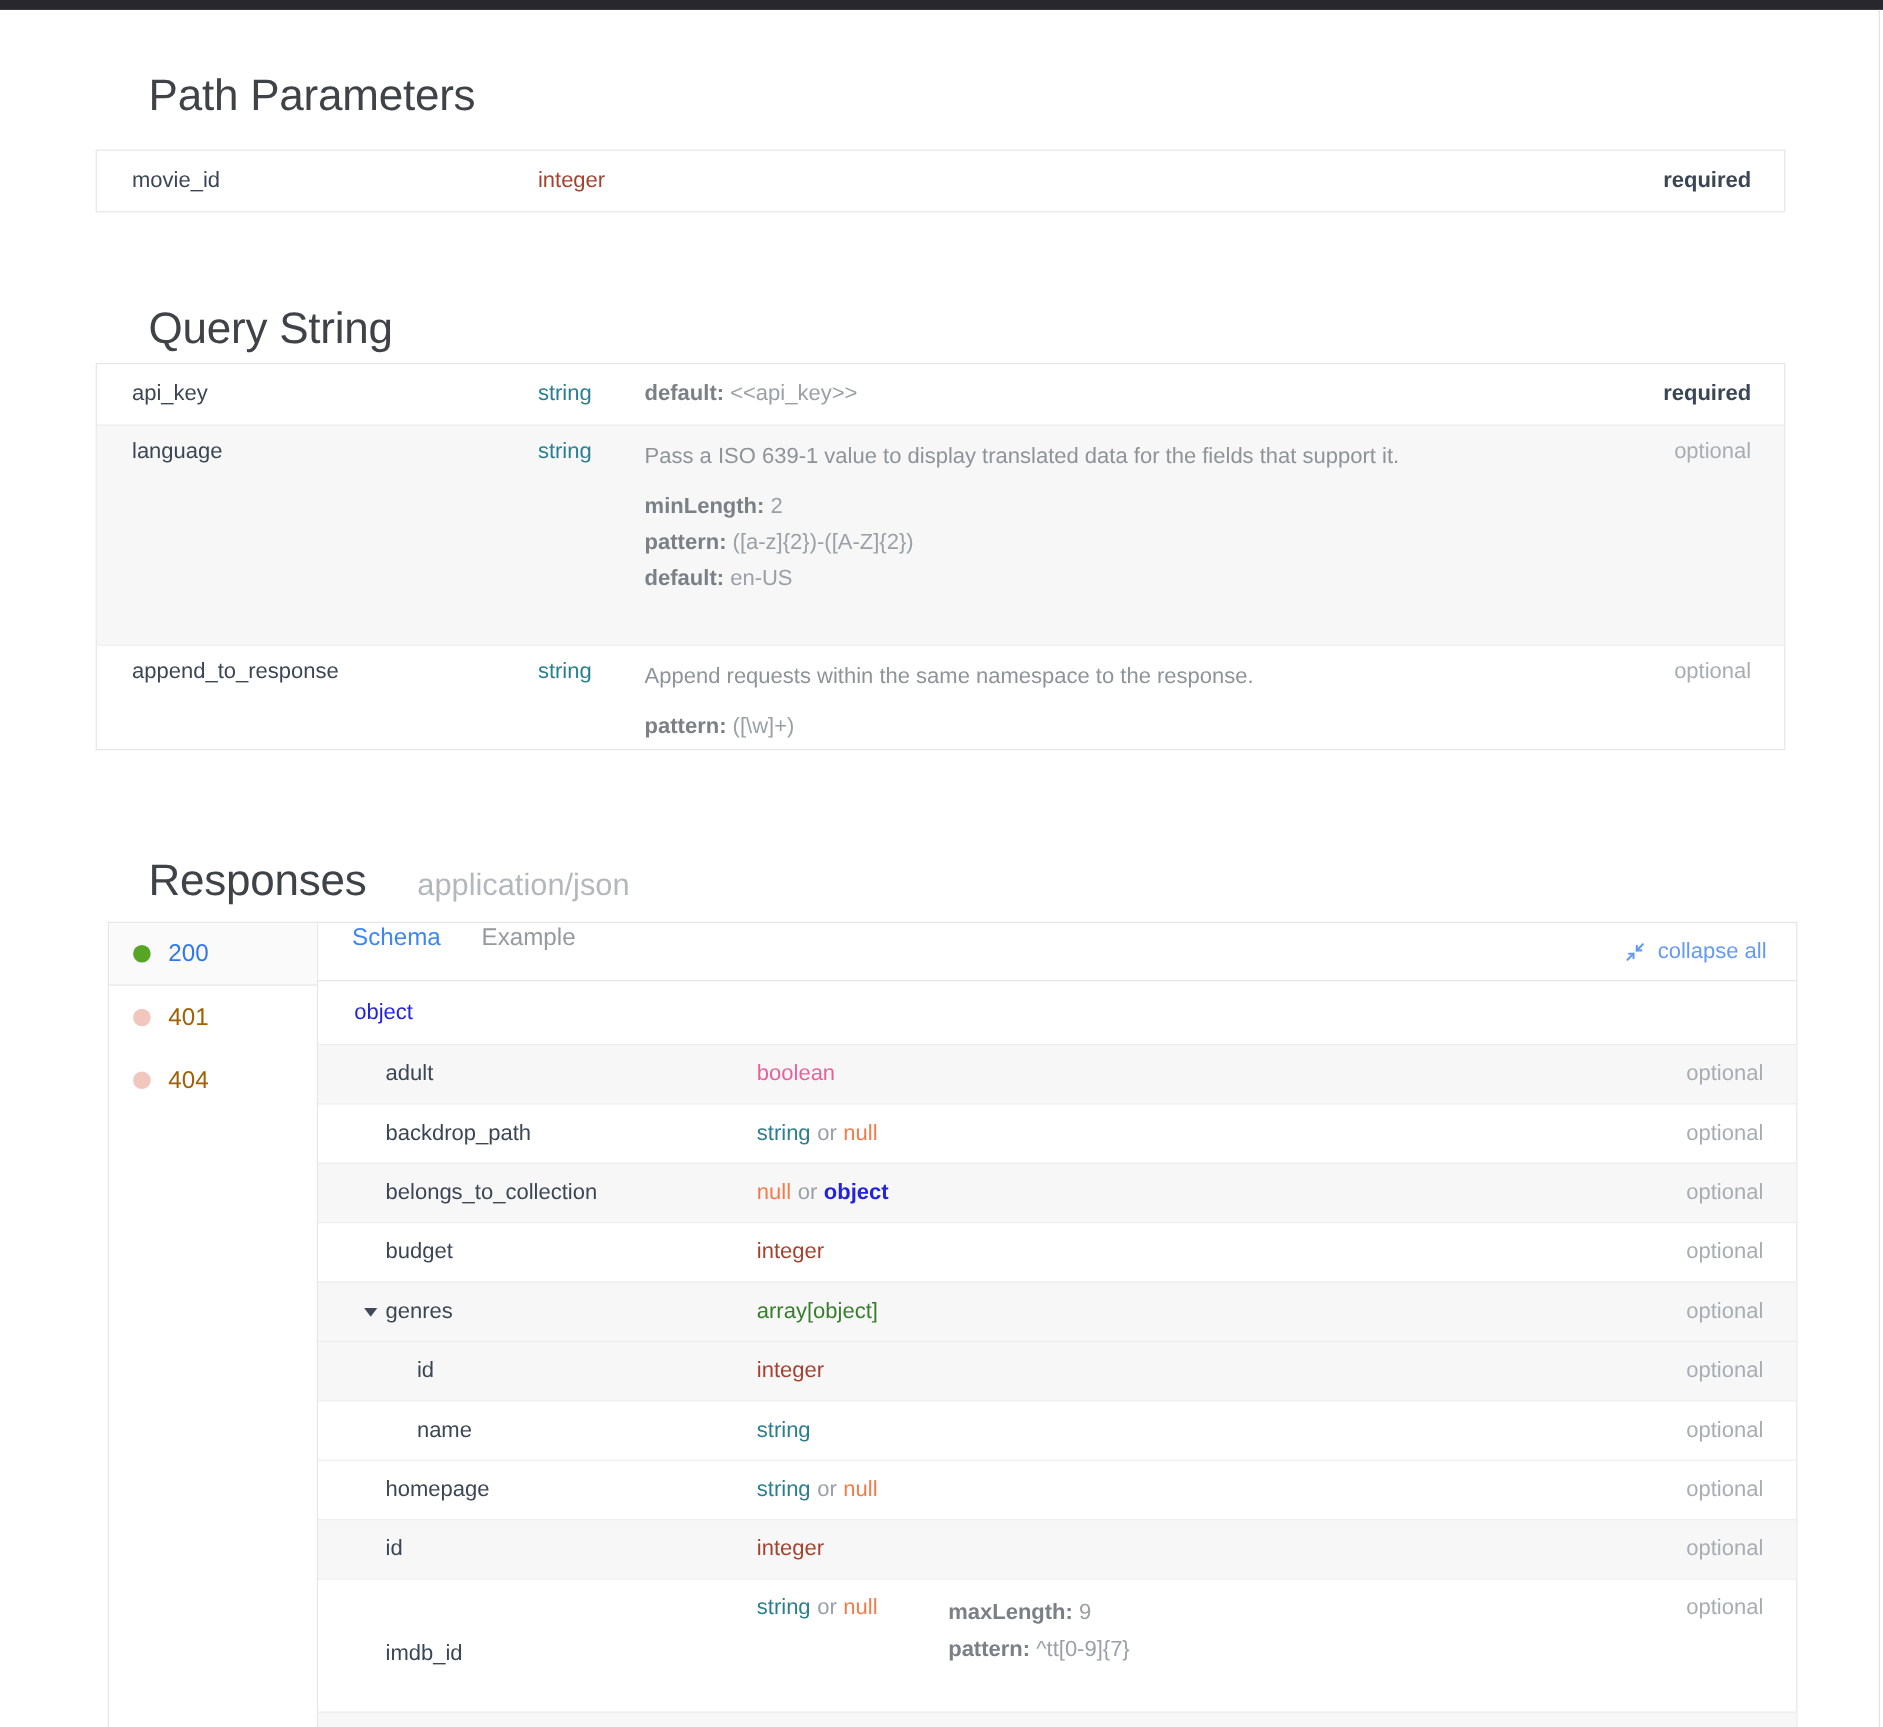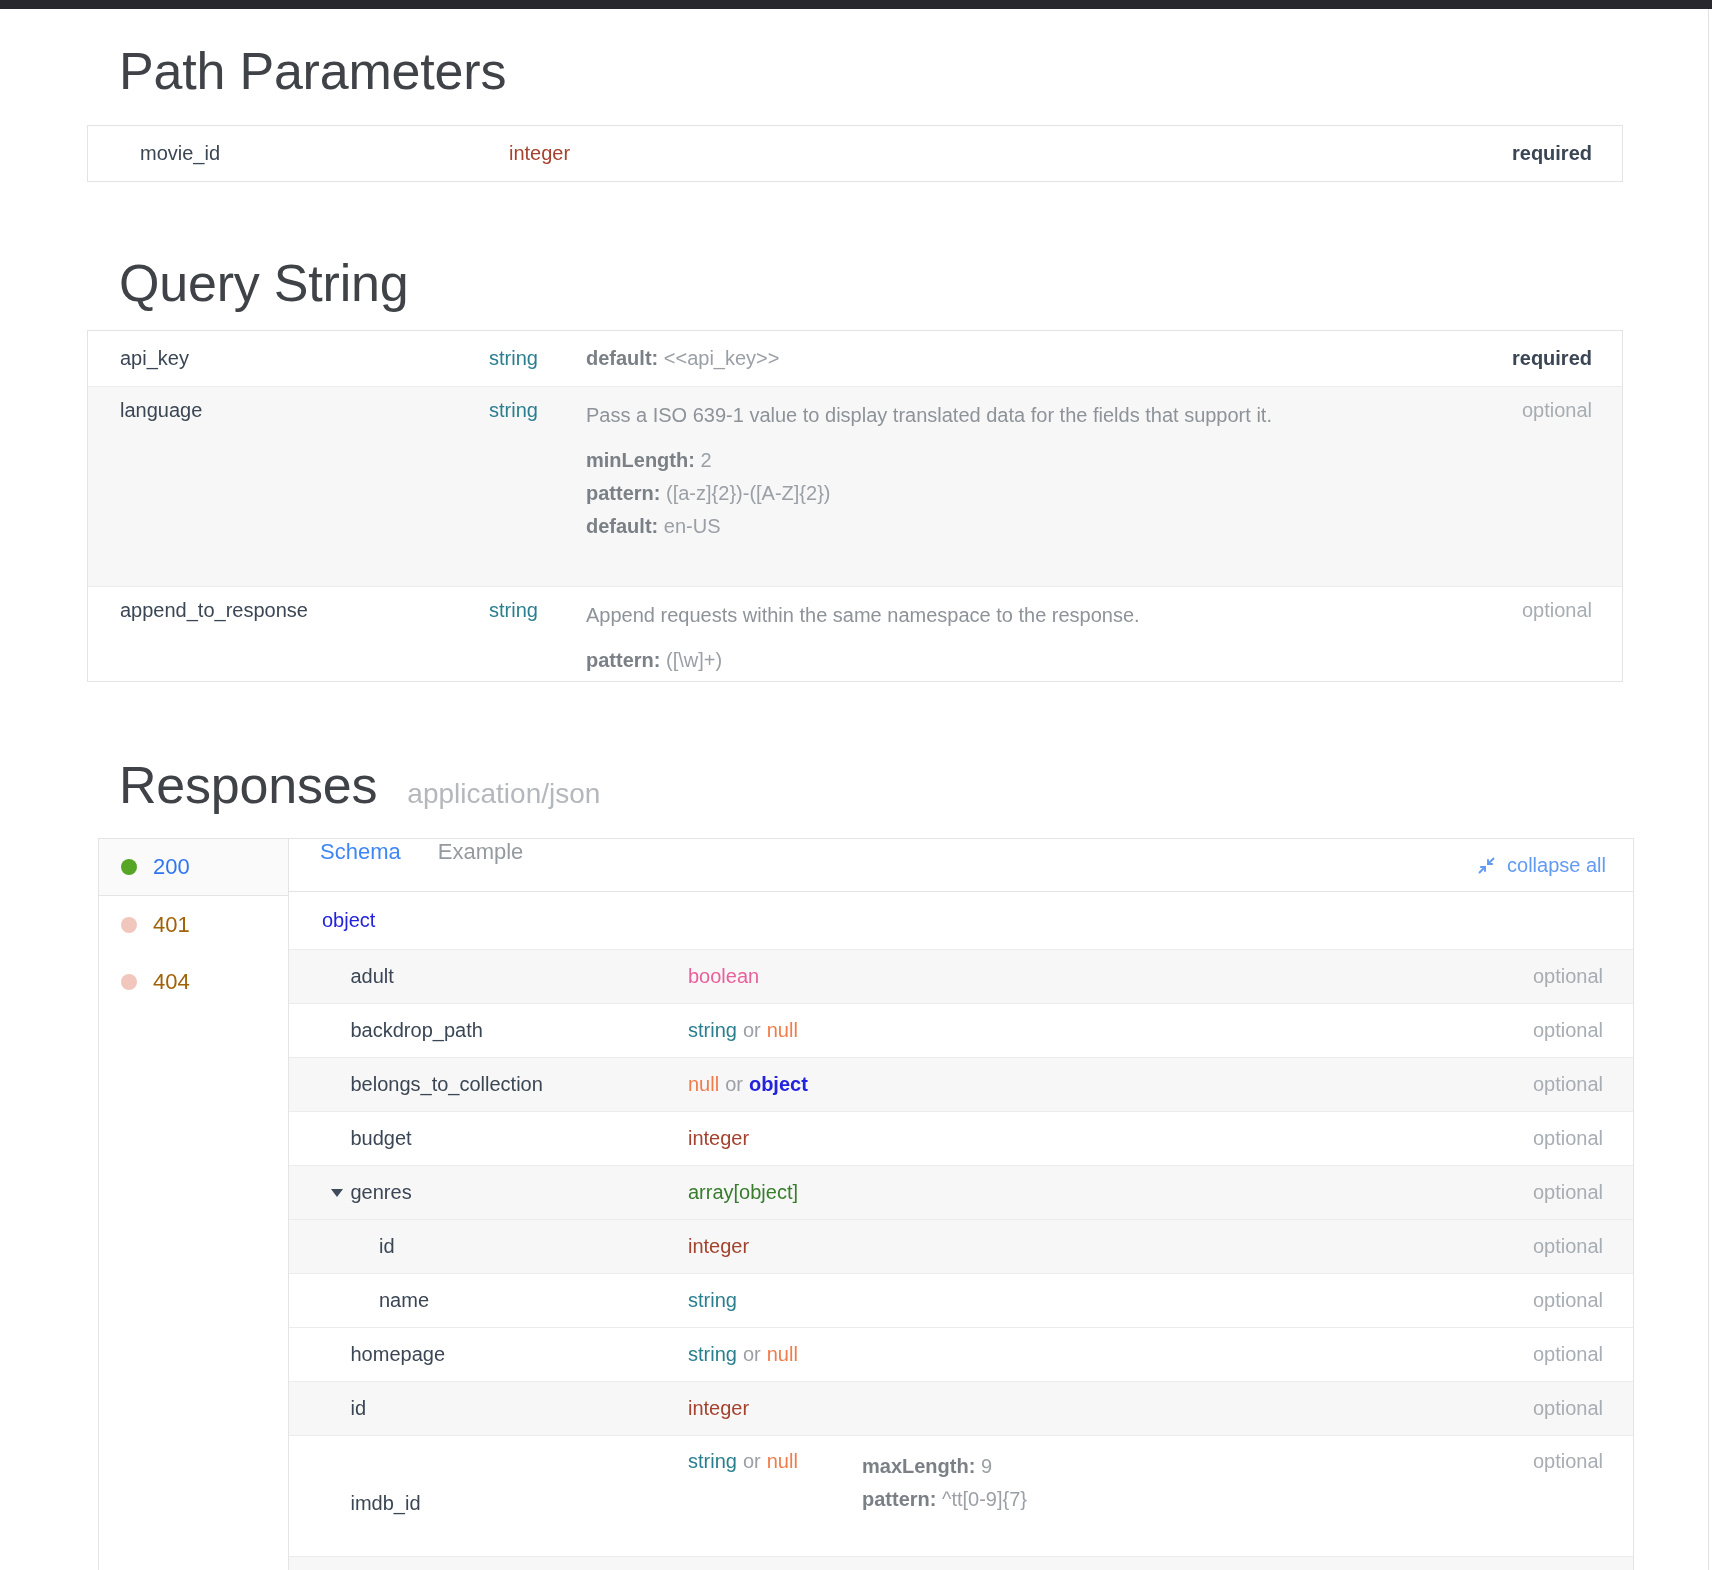--- a/index.html
+++ b/index.html
@@ -5,33 +5,33 @@
   html,body{margin:0;padding:0;background:#ffffff;}
   body{
     width:1712px;height:1570px;overflow:hidden;position:relative;
     font-family:"Liberation Sans","DejaVu Sans",sans-serif;
     -webkit-font-smoothing:antialiased;color:#3b4654;
   }
   .topbar{position:absolute;top:0;left:0;width:1712px;height:9px;background:#27272d;}
   .page-right-border{position:absolute;top:9px;right:3px;width:1px;height:1561px;background:#e2e2e2;}
 
   .section-title{
-    margin:0;font-weight:300;font-size:52px;line-height:46px;
+    margin:16px;font-weight:300;font-size:40px;line-height:46px;
     color:#3f4347;letter-spacing:-0.2px;
   }
   #title-path{position:absolute;left:119px;top:48px;}
   #title-query{position:absolute;left:119px;top:260px;}
   .responses-header{position:absolute;left:119px;top:762px;display:flex;align-items:baseline;}
   .content-type{font-weight:300;font-size:28px;color:#b4b8bc;margin-left:30px;}
 
   .param-table{
     position:absolute;left:87px;width:1536px;box-sizing:border-box;
     border:1px solid #e4e4e4;background:#fff;
   }
-  #table-path{top:125px;padding-left:20px;}
+  #table-path{top:136px;}
   #table-query{top:330px;}
 
   .prow{display:flex;box-sizing:border-box;}
   .prow + .prow{border-top:1px solid #ececec;}
   .prow.shaded{background:#f7f7f7;}
   .prow.center{align-items:center;}
   .pname{flex:0 0 369px;padding-left:32px;font-size:20px;color:#3b4654;}
   .ptype{flex:0 0 97px;font-size:20px;}
   .pdesc{flex:1 1 auto;font-size:20px;color:#8d9399;}
   .desc-text{max-width:700px;line-height:32px;}

